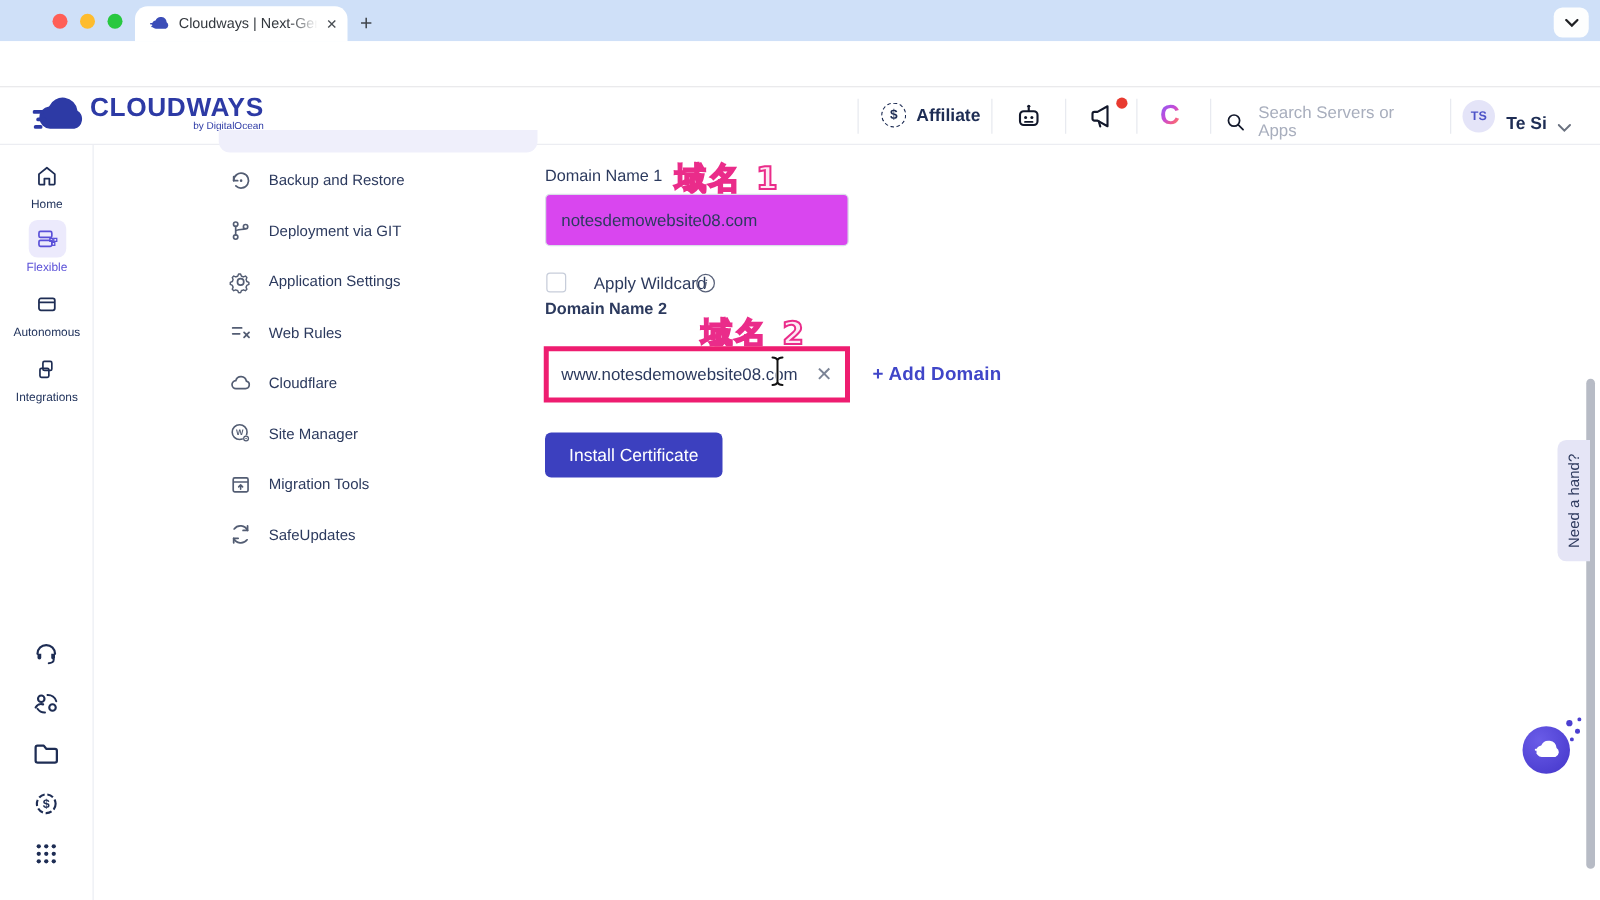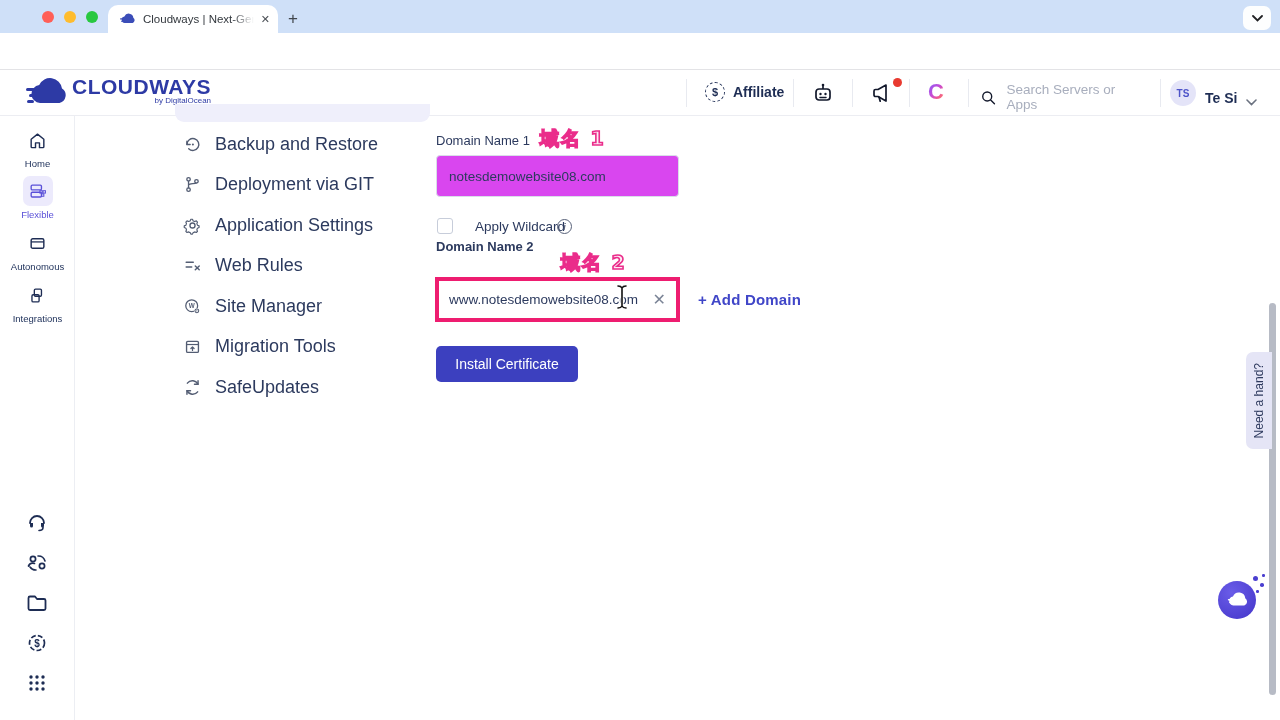--- a/index.html
+++ b/index.html
@@ -50,25 +50,25 @@
   .rail-item.active .rail-label { color:#5a50d8; }
   .rail-icbox { width:30px; height:30px; margin:0 auto; display:flex; align-items:center; justify-content:center; color:#1e2d54; }
   .rail-item.active .rail-icbox { background:#eceafc; border-radius:7px; color:#5a50d8; }
   .rail-bottom-ic { left:25px; width:24px; height:24px; color:#1e2d54; }
 
   
   .side-highlight { left:175px; top:104px; width:255px; height:18px; background:#efeffb; border-radius:0 0 9px 9px; }
   .side-list { left:175px; top:124px; width:255px; }
   .side-item { height:40.5px; display:flex; align-items:center; gap:13px; padding-left:8px; }
   .side-ic { width:19px; height:19px; color:#535d73; flex:0 0 auto; }
-  .side-label { font-size:18px; color:#2c3a5e; }
+  .side-label { font-size:12px; color:#2c3a5e; }
 
   
   .field-label { font-size:13px; color:#2c3a5e; }
-  .annotation { font-family:"DejaVu Sans", sans-serif; font-size:19px; font-weight:800; color:#fdeaf4; -webkit-text-stroke:1.6px #ea2c8a; letter-spacing:2px; }
+  .annotation { font-family:"DejaVu Sans", sans-serif; font-size:25px; font-weight:800; color:#fdeaf4; -webkit-text-stroke:1.6px #ea2c8a; letter-spacing:2px; }
   .txt-input { background:#d946ef; border:1px solid #d9dee8; border-radius:4px; font-size:13.5px; color:#2c3a5e; padding:0 12px; font-family:"Liberation Sans", sans-serif; outline:none; }
   .input1 { left:436px; top:155px; width:243px; height:42px; }
   .checkbox { left:437px; top:218px; width:16px; height:16px; border:1px solid #c7cdda; border-radius:3px; background:#fff; }
   .wildcard-label { left:461px; top:219px; font-size:13.5px; color:#2c3a5e;margin-left:14px; }
   .infoc { left:557px; top:219px; width:15px; height:15px; border:1.2px solid #586179; border-radius:50%; color:#586179; font-size:9px; display:flex; align-items:center; justify-content:center; font-style:italic; font-weight:bold; }
   .pinkbox { left:435px; top:277px; width:245px; height:45px; border:4px solid #ee1d70; background:#fff; display:flex; align-items:center; }
   .d2-value { font-size:13.5px; color:#2c3a5e; padding-left:10px; flex:1; white-space:nowrap; }
   .d2-close { font-size:16px; color:#7b8496; padding:0 10px 0 2px; }
   .add-domain { left:698px; top:291px; font-size:15px; color:#4046c8; font-weight:bold; letter-spacing:.2px; }
   .install-btn { left:436px; top:346px; width:142px; height:36px; background:#3c40bf; border:none; border-radius:5px; color:#fff; font-size:14px; font-family:"Liberation Sans", sans-serif; }
@@ -283,20 +283,26 @@
   <div class="side-item">
     <svg class="side-ic" viewBox="0 0 24 24">
         <line x1="4" y1="8" x2="13" y2="8" stroke="currentColor" stroke-width="1.8" stroke-linecap="round"></line>
         <line x1="4" y1="14" x2="11" y2="14" stroke="currentColor" stroke-width="1.8" stroke-linecap="round"></line>
         <path d="M15.5 12.5l5 5m0-5l-5 5" stroke="currentColor" stroke-width="1.8" stroke-linecap="round"></path>
       </svg>
     <span class="side-label">Web Rules</span>
   </div>
   <div class="side-item">
     <svg class="side-ic" viewBox="0 0 24 24">
+        <path d="M7.5 17.5a4 4 0 0 1-.4-8A5.5 5.5 0 0 1 17.8 10a3.8 3.8 0 0 1-.9 7.5z" stroke="currentColor" stroke-width="1.7" fill="none" stroke-linejoin="round"></path>
+      </svg>
+    <span class="side-label">Cloudflare</span>
+  </div>
+  <div class="side-item">
+    <svg class="side-ic" viewBox="0 0 24 24">
         <circle cx="11" cy="11" r="7.5" stroke="currentColor" stroke-width="1.6" fill="none"></circle>
         <text x="11" y="14" font-size="8" font-weight="bold" text-anchor="middle" fill="currentColor" font-family="Liberation Sans, sans-serif">W</text>
         <circle cx="17.5" cy="17.5" r="3.4" fill="#fff"></circle>
         <circle cx="17.5" cy="17.5" r="2.4" stroke="currentColor" stroke-width="1.3" fill="none"></circle>
         <circle cx="17.5" cy="17.5" r=".8" fill="currentColor"></circle>
       </svg>
     <span class="side-label">Site Manager</span>
   </div>
   <div class="side-item">
     <svg class="side-ic" viewBox="0 0 24 24">

